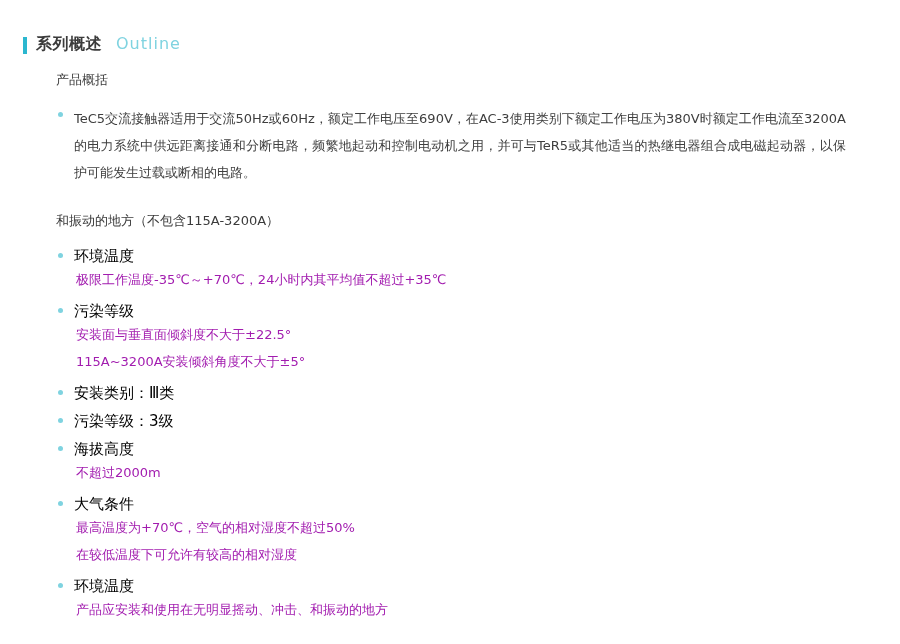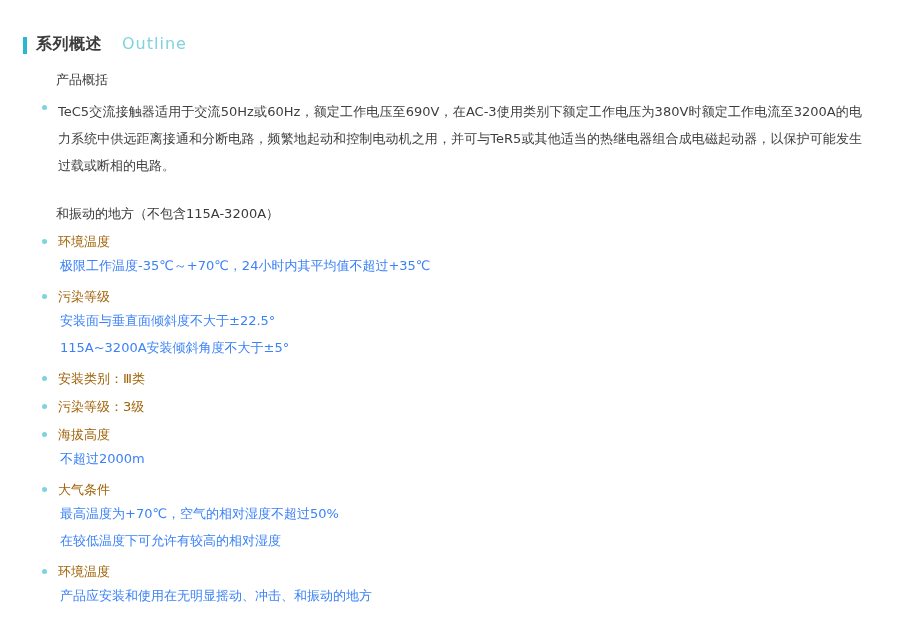--- a/index.html
+++ b/index.html
@@ -40,21 +40,21 @@
   }
   .section-title-cn {
     font-size: 16px;
     font-weight: bold;
     color: #3b3b3b;
     letter-spacing: 0.5px;
   }
   .section-title-en {
     font-size: 16px;
     color: #7fd3e0;
-    margin-left: 20px;
+    margin-left: 14px;
     font-weight: normal;
     letter-spacing: 1px;
   }
 
   
   .content {
     padding-left: 18px;
     padding-top: 16px;
   }
   .sub-heading {
@@ -62,46 +62,46 @@
     font-weight: normal;
     color: #3b3b3b;
     margin: 0 0 9px 20px;
   }
   .sub-heading.second {
     margin-top: 26px;
   }
 
   ul.bullets {
     list-style: none;
-    margin: 0;
+    margin: 16px;
     padding: 0;
   }
   ul.bullets > li {
     position: relative;
     padding-left: 22px;
     margin-bottom: 8px;
   }
   ul.bullets > li::before {
     content: "";
     position: absolute;
     left: 6px;
     top: 7px;
     width: 5px;
     height: 5px;
     border-radius: 50%;
     background: #7fd3e0;
   }
   .li-title {
-    font-size: 13px;
-    color: #a16207;
+    font-size: 15px;
+    color: #000000;
     line-height: 20px;
   }
   .li-sub {
     font-size: 13px;
-    color: #3b82f6;
+    color: #a21caf;
     line-height: 27px;
     padding-left: 2px;
   }
   .para {
     font-size: 13px;
     color: #3e3e3e;
     line-height: 27px;
     text-align: justify;
     padding-right: 20px;
   }

